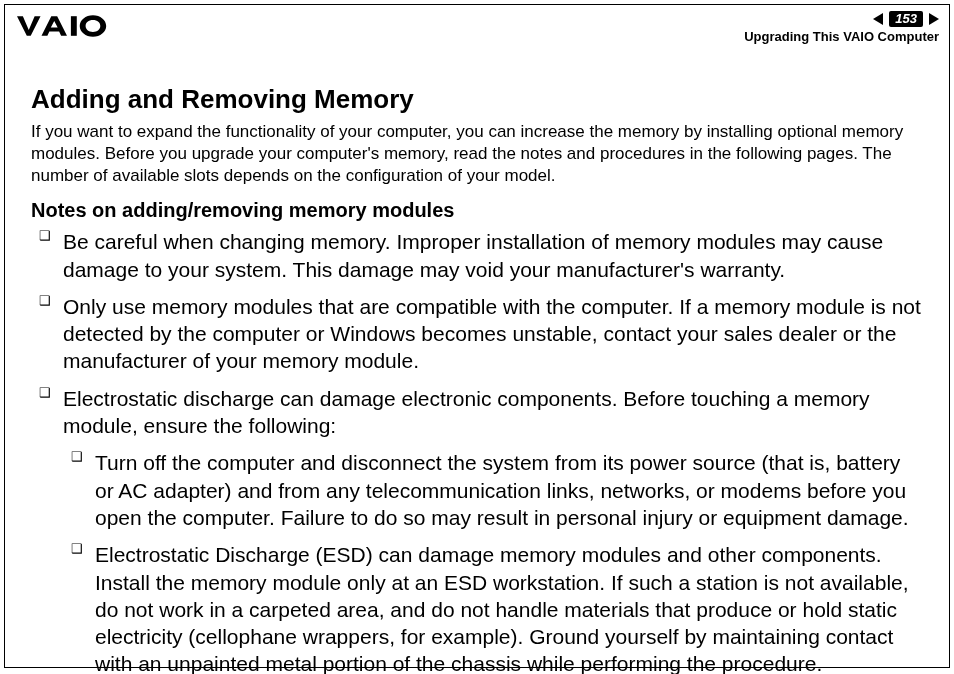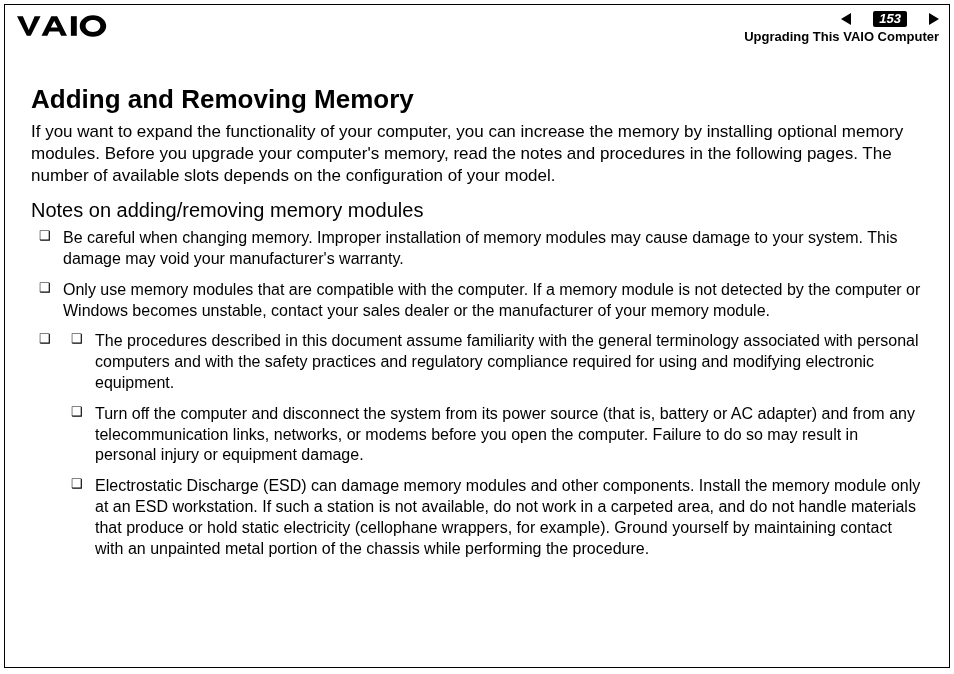--- a/index.html
+++ b/index.html
@@ -31,21 +31,21 @@
     height: 22px;
   }
   .header-right {
     text-align: right;
     font-weight: bold;
   }
   .page-nav {
     display: flex;
     align-items: center;
     justify-content: flex-end;
-    gap: 20px;
+    gap: 4px;
     margin-bottom: 2px;
   }
   .page-num {
     display: inline-block;
     background: #000;
     color: #fff;
     font-style: italic;
     font-weight: bold;
     font-size: 13px;
     padding: 0px 6px 1px 6px;
@@ -66,37 +66,37 @@
   .content {
     padding: 10px 26px 0 26px;
   }
   h1 {
     font-size: 26px;
     font-weight: 700;
     margin: 24px 0 6px 0;
   }
   h2 {
     font-size: 20px;
-    font-weight: 400;
+    font-weight: 700;
     margin: 12px 0 6px 0;
   }
   p.intro {
     font-size: 17px;
     line-height: 1.3;
     margin: 0 0 10px 0;
   }
   ul.bullet {
     list-style: none;
     padding: 0;
     margin: 0;
   }
   ul.bullet > li {
     position: relative;
     padding-left: 32px;
-    font-size: 16px;
+    font-size: 21px;
     line-height: 1.3;
     margin-bottom: 10px;
   }
   ul.bullet > li::before {
     content: "❑";
     position: absolute;
     left: 8px;
     top: 0;
     font-size: 13px;
   }
@@ -131,21 +131,21 @@
   </div>
 
   <div class="content">
     <h1>Adding and Removing Memory</h1>
     <p class="intro">If you want to expand the functionality of your computer, you can increase the memory by installing optional memory modules. Before you upgrade your computer's memory, read the notes and procedures in the following pages. The number of available slots depends on the configuration of your model.</p>
     <h2>Notes on adding/removing memory modules</h2>
     <ul class="bullet">
       <li>Be careful when changing memory. Improper installation of memory modules may cause damage to your system. This damage may void your manufacturer's warranty.</li>
       <li>Only use memory modules that are compatible with the computer. If a memory module is not detected by the computer or Windows becomes unstable, contact your sales dealer or the manufacturer of your memory module.</li>
       <li>
+        <span>Electrostatic discharge can damage electronic components. Before touching a memory module, ensure the following:</span>
         <ul class="bullet">
-          <li>The procedures described in this document assume familiarity with the general terminology associated with personal computers and with the safety practices and regulatory compliance required for using and modifying electronic equipment.</li>
           <li>Turn off the computer and disconnect the system from its power source (that is, battery or AC adapter) and from any telecommunication links, networks, or modems before you open the computer. Failure to do so may result in personal injury or equipment damage.</li>
           <li>Electrostatic Discharge (ESD) can damage memory modules and other components. Install the memory module only at an ESD workstation. If such a station is not available, do not work in a carpeted area, and do not handle materials that produce or hold static electricity (cellophane wrappers, for example). Ground yourself by maintaining contact with an unpainted metal portion of the chassis while performing the procedure.</li>
         </ul>
       </li>
     </ul>
   </div>
 </div>
 
 </body></html>

